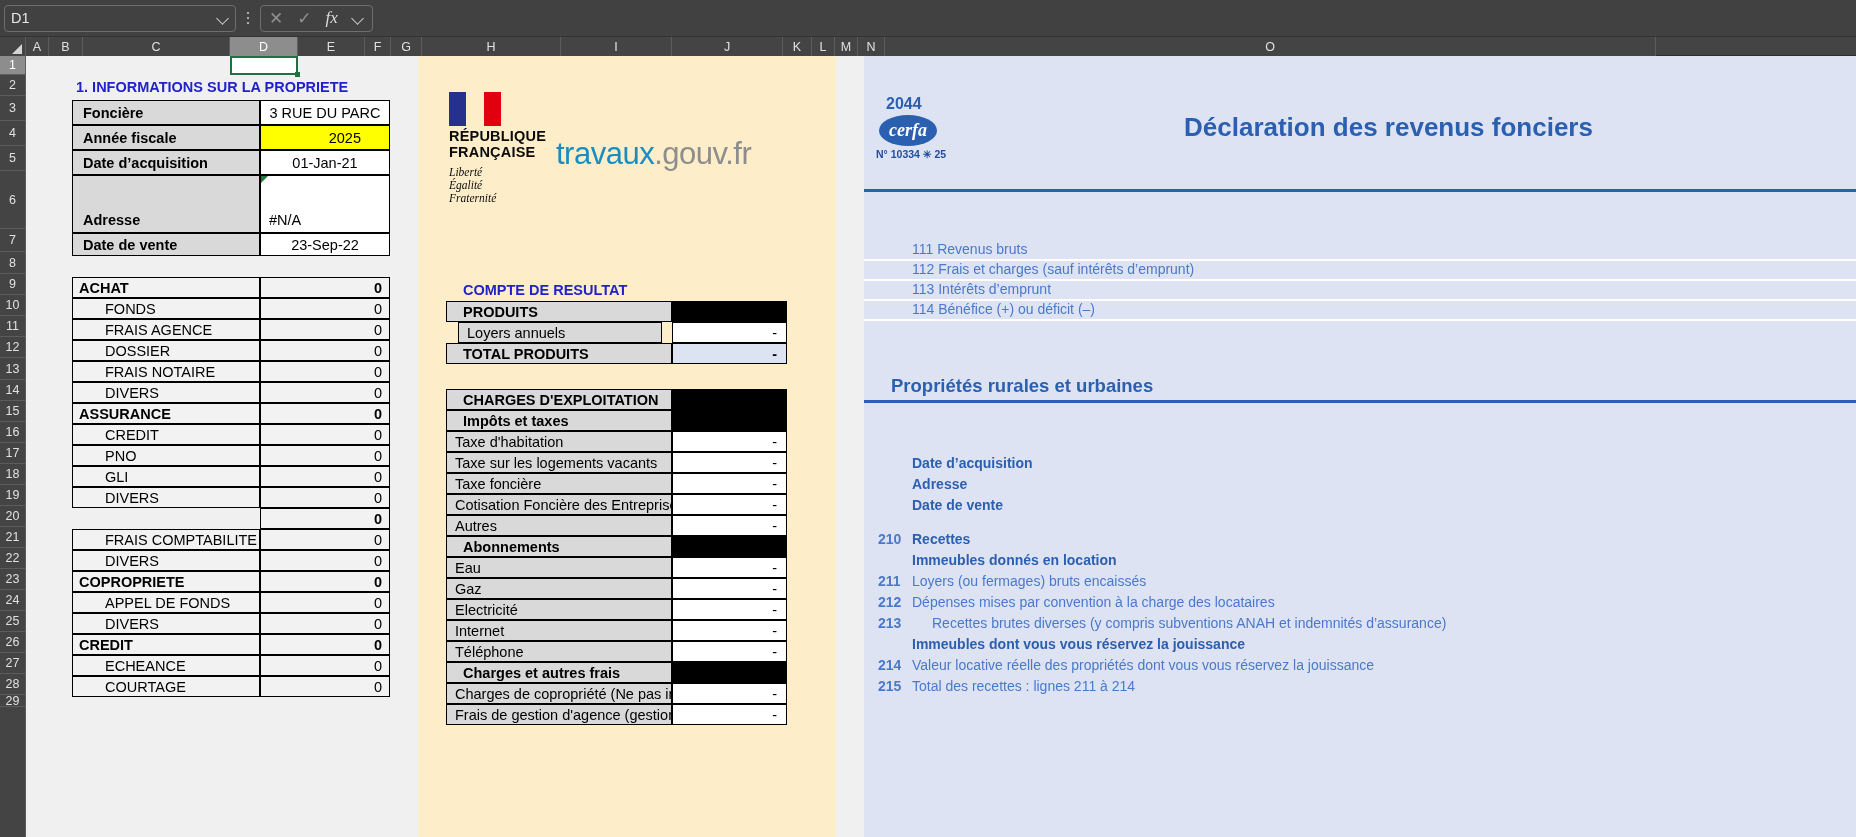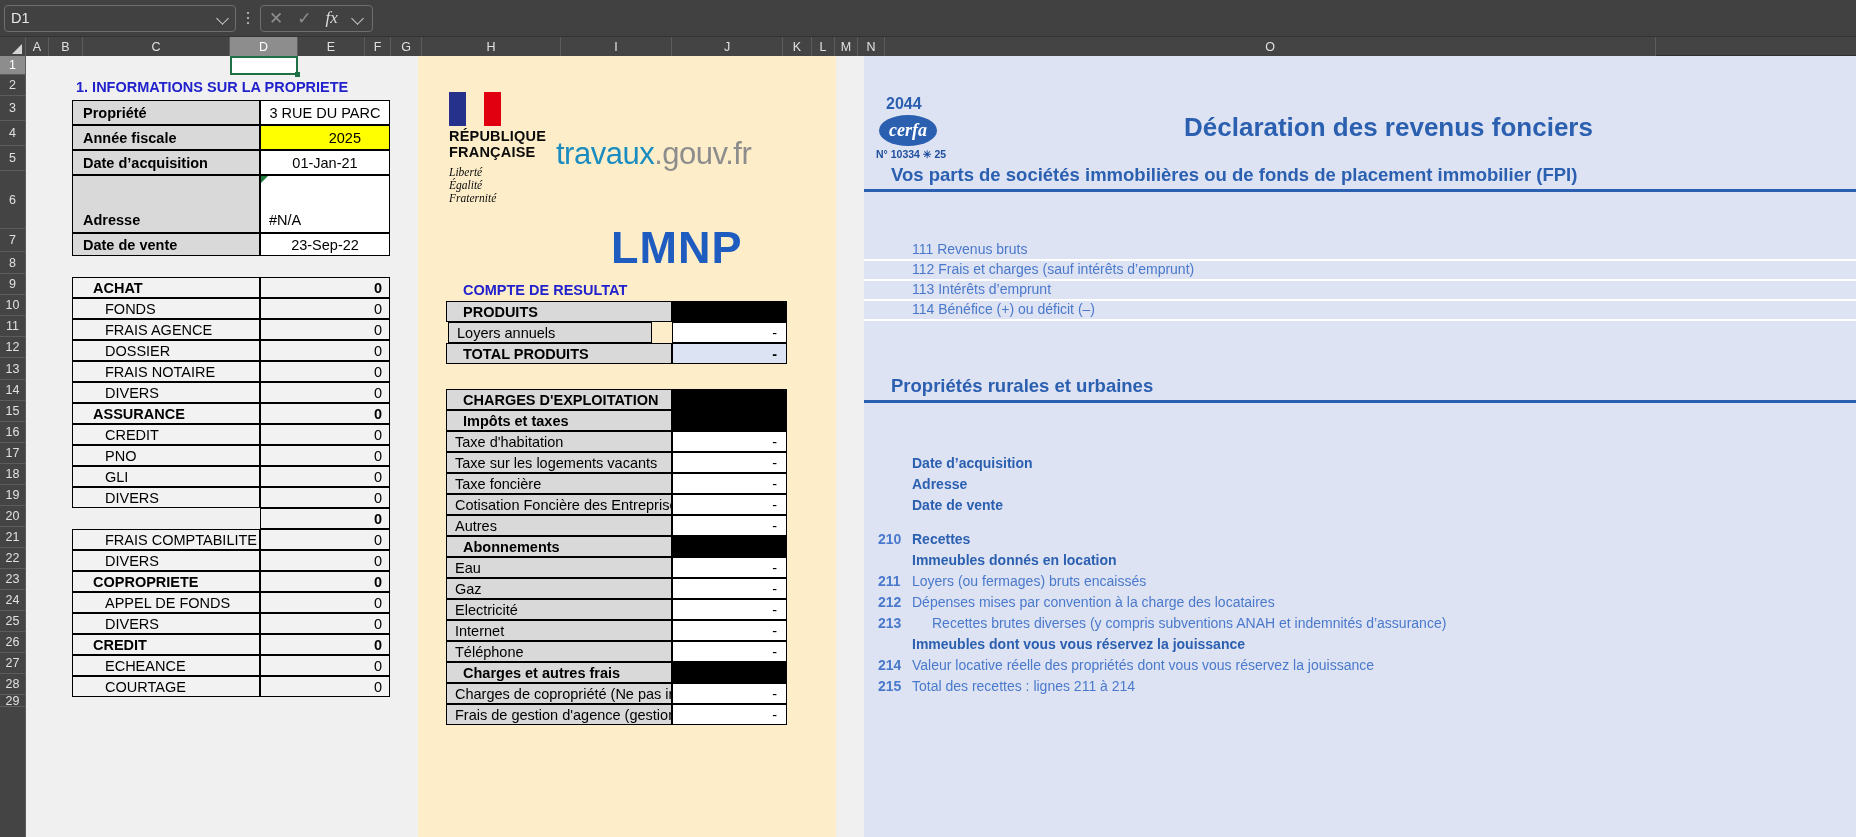--- a/index.html
+++ b/index.html
@@ -159,21 +159,21 @@
     font-size: 14.5px;
   }
 
   
   .ac-lbl {
     background: #f2f2f2;
     border: 1px solid #000;
     font-size: 14.5px;
     color: #000;
   }
-  .ac-lbl.head { font-weight: bold; padding-left: 20px; }
+  .ac-lbl.head { font-weight: bold; padding-left: 6px; }
   .ac-lbl.sub  { padding-left: 32px; }
   .ac-val {
     background: #f2f2f2;
     border: 1px solid #000;
     font-size: 14.5px;
     color: #000;
     justify-content: flex-end;
     padding-right: 7px;
   }
   .ac-val.head { font-weight: bold; }
@@ -367,21 +367,21 @@
       <div class="band band-cream" style="left:392px;width:418px;"></div>
       <div class="band band-gray" style="left:810px;width:28px;"></div>
       <div class="band band-blue" style="left:838px;width:992px;"></div>
 
       <div class="cell" style="left:204px;top:0;width:68px;height:19px;border:2px solid #1f7044;background:#ffffff;"></div>
       <div style="position:absolute;left:269px;top:16px;width:5px;height:5px;background:#1f7044;"></div>
 
       <div class="cell section-title" style="left:50px;top:20px;width:300px;height:21px;">1. INFORMATIONS SUR LA PROPRIETE</div>
 
       <div id="prop-table">
-          <div class="cell tbl-lbl" style="left: 46px; top: 44px; width: 188px; height: 25px; align-items: center; padding-bottom: 0px;">Propriété</div>
+          <div class="cell tbl-lbl" style="left: 46px; top: 44px; width: 188px; height: 25px; align-items: center; padding-bottom: 0px;">Foncière</div>
           <div class="cell tbl-val" style="left: 234px; top: 44px; width: 130px; height: 25px; align-items: center; padding-bottom: 0px;">3 RUE DU PARC</div>
           <div class="cell tbl-lbl" style="left: 46px; top: 69px; width: 188px; height: 25px; align-items: center; padding-bottom: 0px;">Année fiscale</div>
           <div class="cell tbl-val yellow" style="left: 234px; top: 69px; width: 130px; height: 25px; align-items: center; padding-bottom: 0px;">2025</div>
           <div class="cell tbl-lbl" style="left: 46px; top: 94px; width: 188px; height: 25px; align-items: center; padding-bottom: 0px;">Date d’acquisition</div>
           <div class="cell tbl-val" style="left: 234px; top: 94px; width: 130px; height: 25px; align-items: center; padding-bottom: 0px;">01-Jan-21</div>
           <div class="cell tbl-lbl" style="left: 46px; top: 119px; width: 188px; height: 58px; align-items: flex-end; padding-bottom: 4px;">Adresse</div>
           <div class="cell tbl-val left" style="left: 234px; top: 119px; width: 130px; height: 58px; align-items: flex-end; padding-bottom: 4px;">#N/A<div class="err-tri"></div></div>
           <div class="cell tbl-lbl" style="left: 46px; top: 177px; width: 188px; height: 23px; align-items: center; padding-bottom: 0px;">Date de vente</div>
           <div class="cell tbl-val" style="left: 234px; top: 177px; width: 130px; height: 23px; align-items: center; padding-bottom: 0px;">23-Sep-22</div>
         </div>
@@ -437,28 +437,27 @@
       <div class="rf-text" style="left:423px;top:72px;">RÉPUBLIQUE</div>
       <div class="rf-text" style="left:423px;top:88px;">FRANÇAISE</div>
       <div class="rf-motto" style="left:423px;top:110px;">Liberté</div>
       <div class="rf-motto" style="left:423px;top:123px;">Égalité</div>
       <div class="rf-motto" style="left:423px;top:136px;">Fraternité</div>
 
       <div class="impots" style="left:530px;top:80px;">
         <b>travaux</b><span>.gouv.fr</span>
       </div>
 
-      <div class="lmnp" style="left:585px;top:166px;">LMNP</div>
 
       <div class="cell section-title" style="left:437px;top:224px;width:260px;height:20px;">COMPTE DE RESULTAT</div>
 
       <div id="produits-table">
           <div class="cell cr-lbl head" style="left: 420px; top: 245px; width: 226px; height: 21px;">PRODUITS</div>
           <div class="cell cr-val black" style="left: 646px; top: 245px; width: 115px; height: 21px;"></div>
-          <div class="cell cr-lbl " style="left: 422px; top: 266px; width: 204px; height: 21px;">Loyers annuels</div>
+          <div class="cell cr-lbl " style="left: 432px; top: 266px; width: 204px; height: 21px;">Loyers annuels</div>
           <div class="cell cr-val " style="left: 646px; top: 266px; width: 115px; height: 21px;">-</div>
           <div class="cell cr-lbl head" style="left: 420px; top: 287px; width: 226px; height: 21px;">TOTAL PRODUITS</div>
           <div class="cell cr-val total" style="left: 646px; top: 287px; width: 115px; height: 21px;">-</div>
         </div>
       <div id="charges-table">
           <div class="cell cr-lbl sec" style="left: 420px; top: 333px; width: 226px; height: 21px;">CHARGES D'EXPLOITATION</div>
           <div class="cell cr-val black" style="left: 646px; top: 333px; width: 115px; height: 21px;"></div>
           <div class="cell cr-lbl head" style="left: 420px; top: 354px; width: 226px; height: 21px;">Impôts et taxes</div>
           <div class="cell cr-val black" style="left: 646px; top: 354px; width: 115px; height: 21px;"></div>
           <div class="cell cr-lbl " style="left: 420px; top: 375px; width: 226px; height: 21px;">Taxe d'habitation</div>
@@ -492,21 +491,20 @@
         </div>
 
       <div class="cerfa-num" style="left:860px;top:39px;">2044</div>
       <div class="cerfa-oval" style="left:853px;top:59px;">
         <span>cerfa</span>
       </div>
       <div class="cerfa-sub" style="left:850px;top:92px;">N° 10334 ✳ 25</div>
 
       <div class="decl-title" style="left:1158px;top:56px;">Déclaration des revenus fonciers</div>
 
-      <div class="head-blue" style="left:865px;top:108px;">Vos parts de sociétés immobilières ou de fonds de placement immobilier (FPI)</div>
       <div class="head-rule" style="left:838px;top:133px;width:992px;"></div>
 
       <div id="lines-1xx">
           <div class="cell frm-row" style="left: 886px; top: 183px; height: 20px;">111 Revenus bruts</div>
           <div class="frm-sep" style="left: 838px; top: 203px; width: 992px;"></div>
           <div class="cell frm-row" style="left: 886px; top: 203px; height: 20px;">112 Frais et charges (sauf intérêts d’emprunt)</div>
           <div class="frm-sep" style="left: 838px; top: 223px; width: 992px;"></div>
           <div class="cell frm-row" style="left: 886px; top: 223px; height: 20px;">113 Intérêts d’emprunt</div>
           <div class="frm-sep" style="left: 838px; top: 243px; width: 992px;"></div>
           <div class="cell frm-row" style="left: 886px; top: 243px; height: 20px;">114 Bénéfice (+) ou déficit (–)</div>

